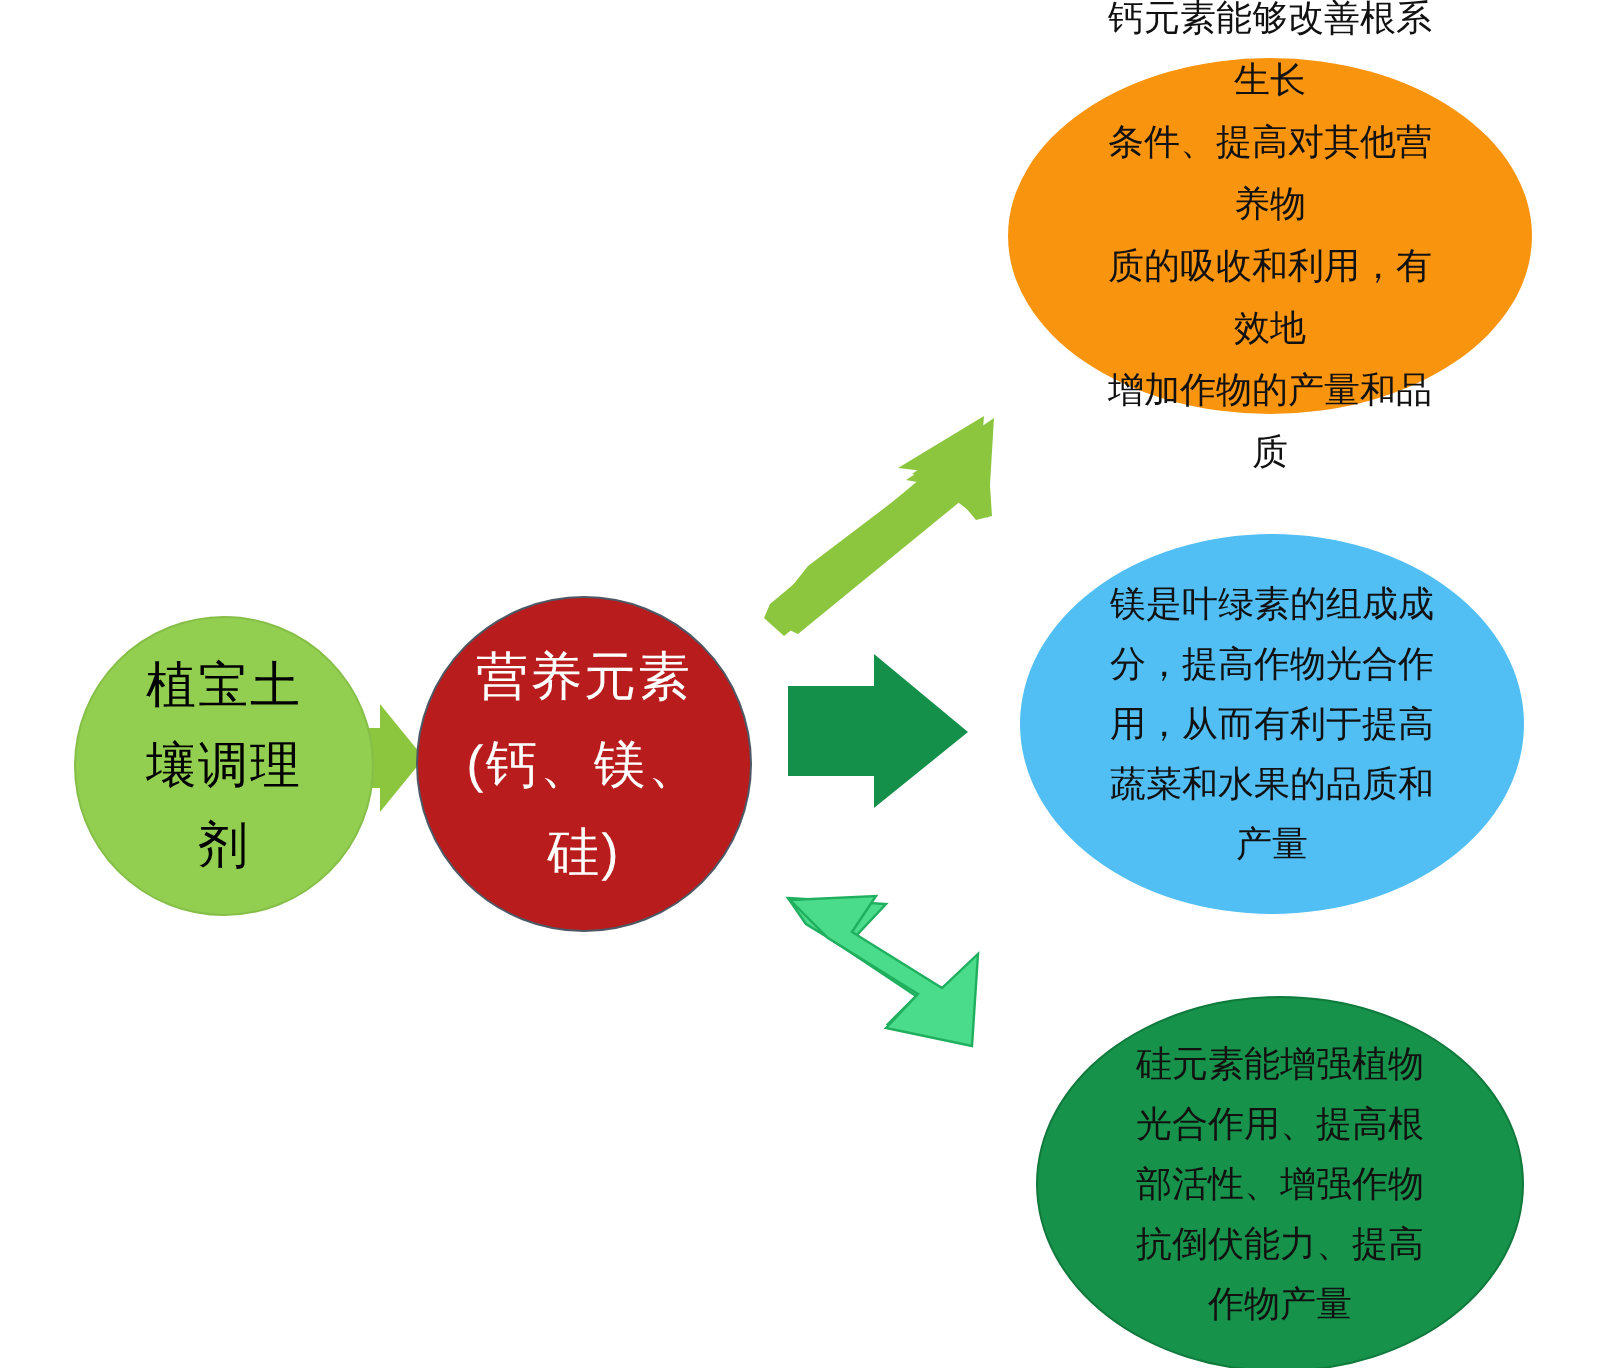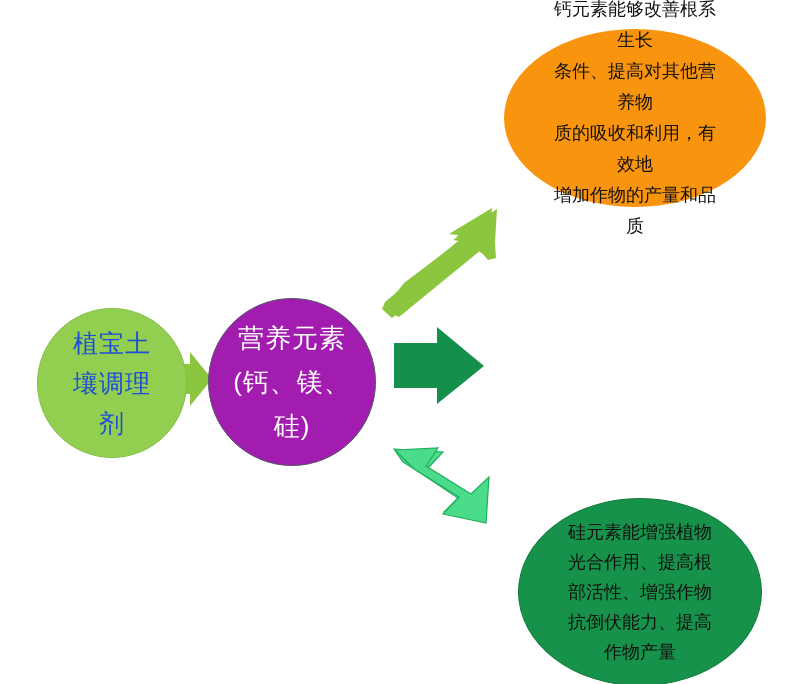--- a/index.html
+++ b/index.html
@@ -35,34 +35,34 @@
   #node-source {
     left: 37px;
     top: 308px;
     width: 150px;
     height: 150px;
     border-radius: 50%;
     background: #92CE4F;
     border: 1px solid #86bf48;
   }
   #node-source .node-text {
-    color: #1d4ed8;
+    color: #000000;
     font-size: 25px;
     line-height: 40px;
     letter-spacing: 1px;
   }
 
   
   #node-nutrients {
     left: 208px;
     top: 298px;
     width: 168px;
     height: 168px;
     border-radius: 50%;
-    background: #a21caf;
+    background: #b91c1c;
     border: 1px solid #4e5864;
   }
   #node-nutrients .node-text {
     color: #ffffff;
     font-size: 26px;
     line-height: 44px;
     letter-spacing: 1px;
   }
 
   
@@ -156,20 +156,27 @@
 硅)</span>
   </div>
 
   <div class="node outcome" id="node-calcium">
     <span class="node-text">钙元素能够改善根系生长
 条件、提高对其他营养物
 质的吸收和利用，有效地
 增加作物的产量和品质</span>
   </div>
 
+  <div class="node outcome" id="node-magnesium">
+    <span class="node-text">镁是叶绿素的组成成
+分，提高作物光合作
+用，从而有利于提高
+蔬菜和水果的品质和
+产量</span>
+  </div>
 
   <div class="node outcome" id="node-silicon">
     <span class="node-text">硅元素能增强植物
 光合作用、提高根
 部活性、增强作物
 抗倒伏能力、提高
 作物产量</span>
   </div>
 
 </div>

